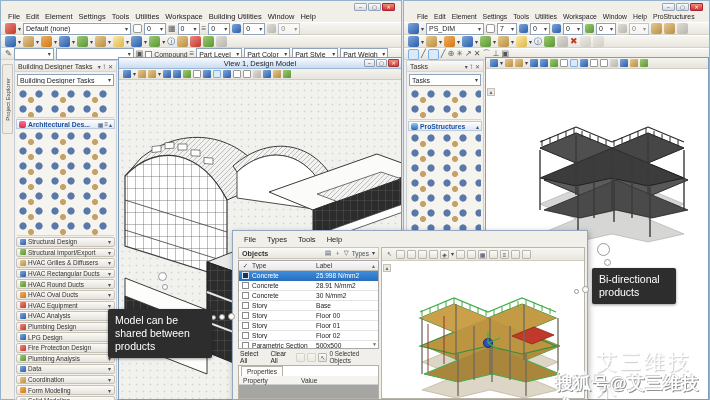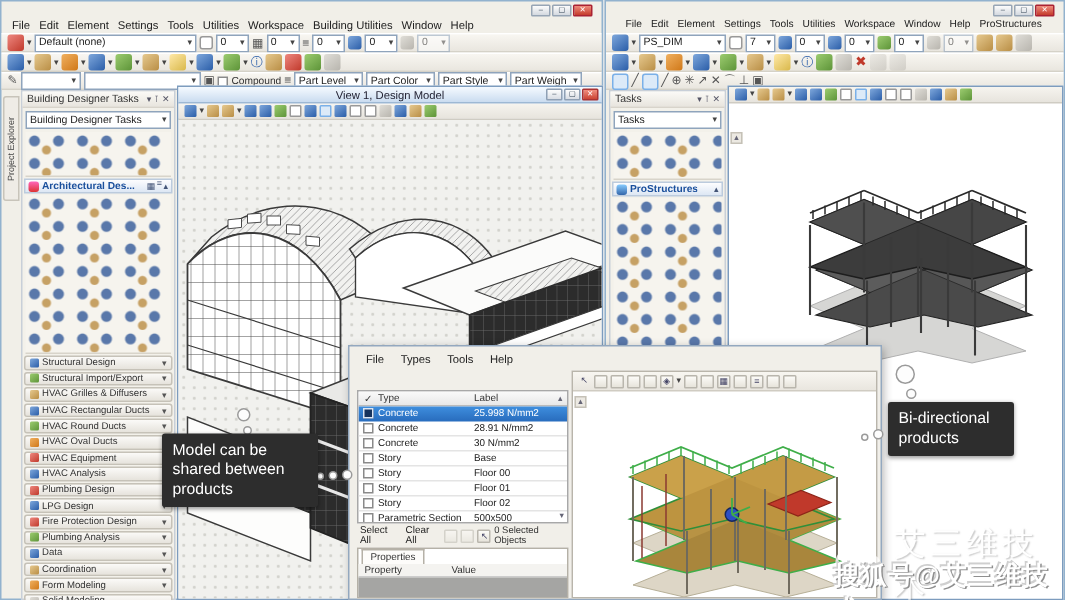--- a/index.html
+++ b/index.html
@@ -536,20 +536,30 @@
 
 <div class="sync">
   <div class="mbar" style="left:8px;top:2px;height:12px;font-size:7.5px;position:relative">
     <span style="padding-right:8px">File</span>
     <span style="padding-right:8px">Types</span>
     <span style="padding-right:8px">Tools</span>
     <span>Help</span>
   </div>
 
   <div style="position:absolute;left:5px;top:16px;width:141px;bottom:0">
+    <div style="display:flex;align-items:center;height:12px;background:linear-gradient(#fbfaf7,#e9e6df);border:1px solid #c9c5bb;padding:0 3px">
+      <span style="font-size:7.2px;font-weight:bold;color:#333">Objects</span>
+      <span style="margin-left:auto;display:flex;align-items:center;gap:3px;font-size:6.5px;color:#456">
+        <span>▤</span>
+        <span>＋</span>
+        <span>▽</span>
+        <span>Types</span>
+        <span class="arr">▾</span>
+      </span>
+    </div>
     <div class="objtable" style="left:0;top:13px;width:141px;height:89px;overflow:hidden">
       <div class="thead">
         <span style="width:13px;text-align:center">✓</span>
         <span class="tcol-type">Type</span>
         <span class="tcol-label">Label</span>
         <span style="width:7px;font-size:5px;color:#667">▲</span>
       </div>
       <div class="trow sel">
           <span class="cbx"></span>
           <span class="tcol-type">Concrete</span>
@@ -661,21 +671,21 @@
 
         <circle cx="104" cy="79" r="4.5" fill="#2d4fc4" stroke="#16285e" stroke-width="1"></circle>
         <g stroke="#3fae49" stroke-width="1.2">
             <path d="M104 79l12-5M104 79l10 6M104 79l0-11"></path>
           </g>
       </svg>
     </div>
   </div>
 </div>
 
-<div class="callout" style="left:108px;top:289px;width:104px">
+<div class="callout" style="left:108px;top:309px;width:104px">
   <span>Model can be shared between products</span>
 </div>
 <div class="bub" style="left:158px;top:272px;width:9px;height:9px"></div>
 <div class="bub" style="left:162px;top:284px;width:6px;height:6px"></div>
 <div class="bub" style="left:211px;top:315px;width:5px;height:5px"></div>
 <div class="bub" style="left:219px;top:314px;width:6px;height:6px"></div>
 <div class="bub" style="left:228px;top:313px;width:7px;height:7px"></div>
 
 <div class="callout" style="left:592px;top:268px;width:84px">
   <span>Bi-directional products</span>

